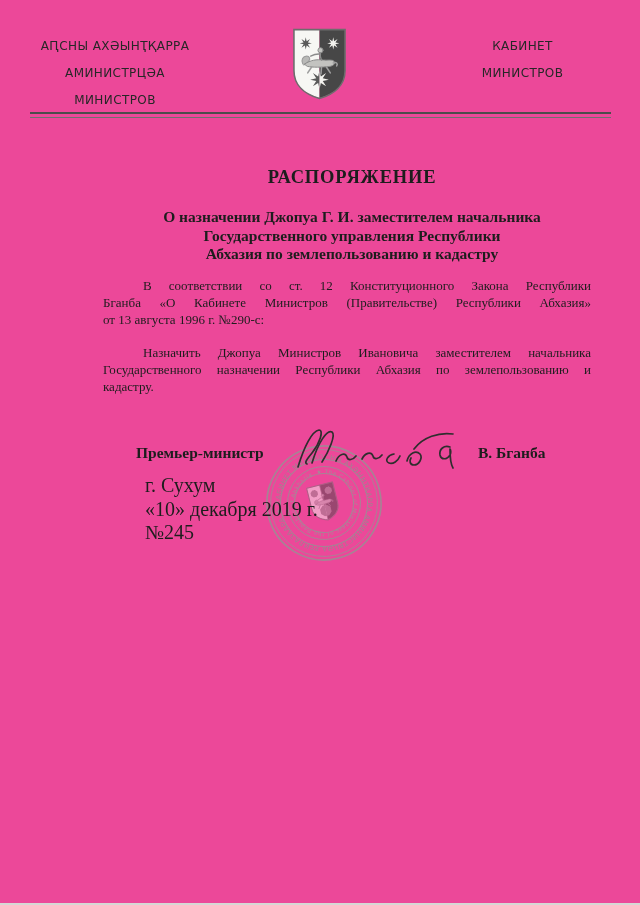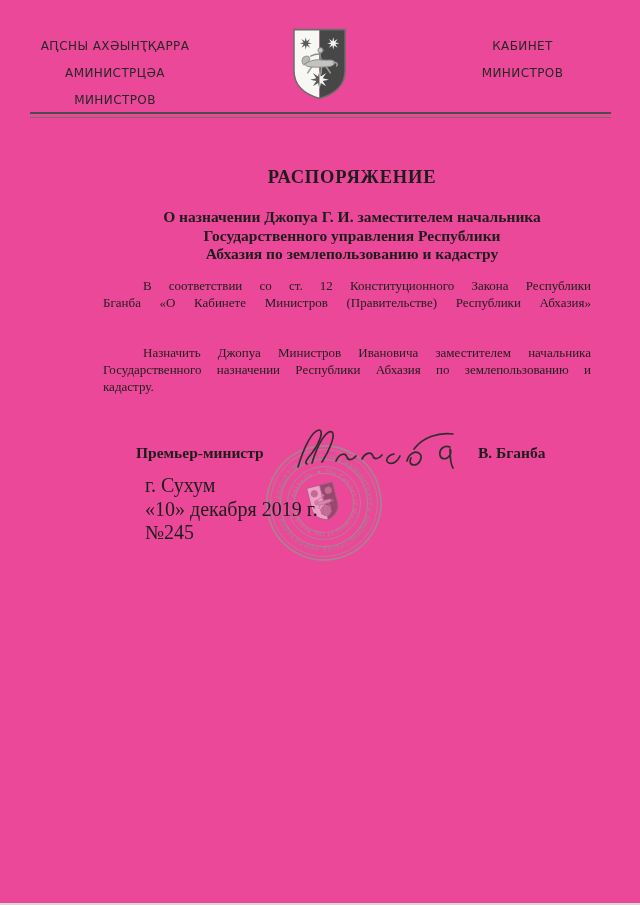--- a/index.html
+++ b/index.html
@@ -113,20 +113,21 @@
   <div class="doc-title">РАСПОРЯЖЕНИЕ</div>
   <div class="subject">
       <div class="ln">О назначении Джопуа Г. И. заместителем начальника</div>
       <div class="ln">Государственного управления Республики</div>
       <div class="ln last">Абхазия по землепользованию и кадастру</div>
     </div>
 
   <div class="para" id="p1">
       <div class="ln">В соответствии со ст. 12 Конституционного Закона Республики</div>
       <div class="ln">Бганба «О Кабинете Министров (Правительстве) Республики Абхазия»</div>
+      <div class="ln last">от 13 августа 1996 г. №290-с:</div>
     </div>
   <div class="para" id="p2">
       <div class="ln">Назначить Джопуа Министров Ивановича заместителем начальника</div>
       <div class="ln">Государственного назначении Республики Абхазия по землепользованию и</div>
       <div class="ln last">кадастру.</div>
     </div>
 
   <svg class="stamp-svg" viewBox="0 0 122 122">
     <g transform="rotate(-14 61 61)" stroke="#949494" fill="none">
       <circle cx="61" cy="61" r="57" stroke-width="1.6"></circle>

